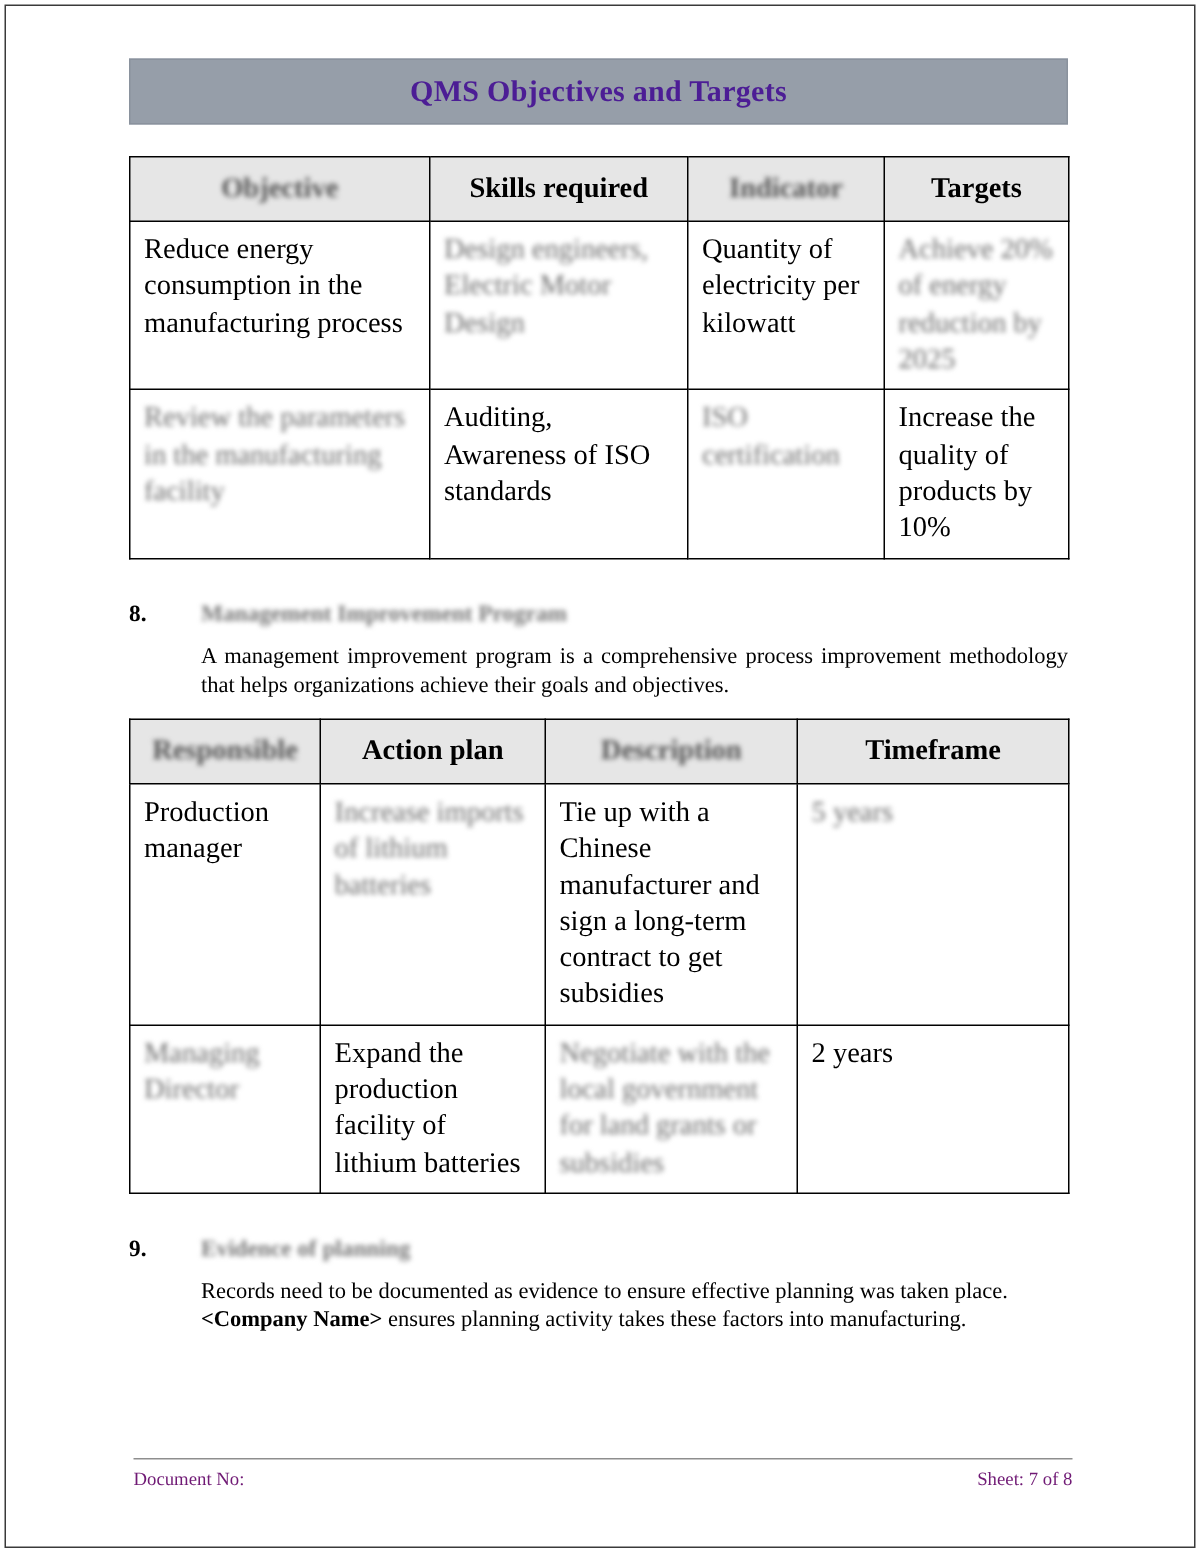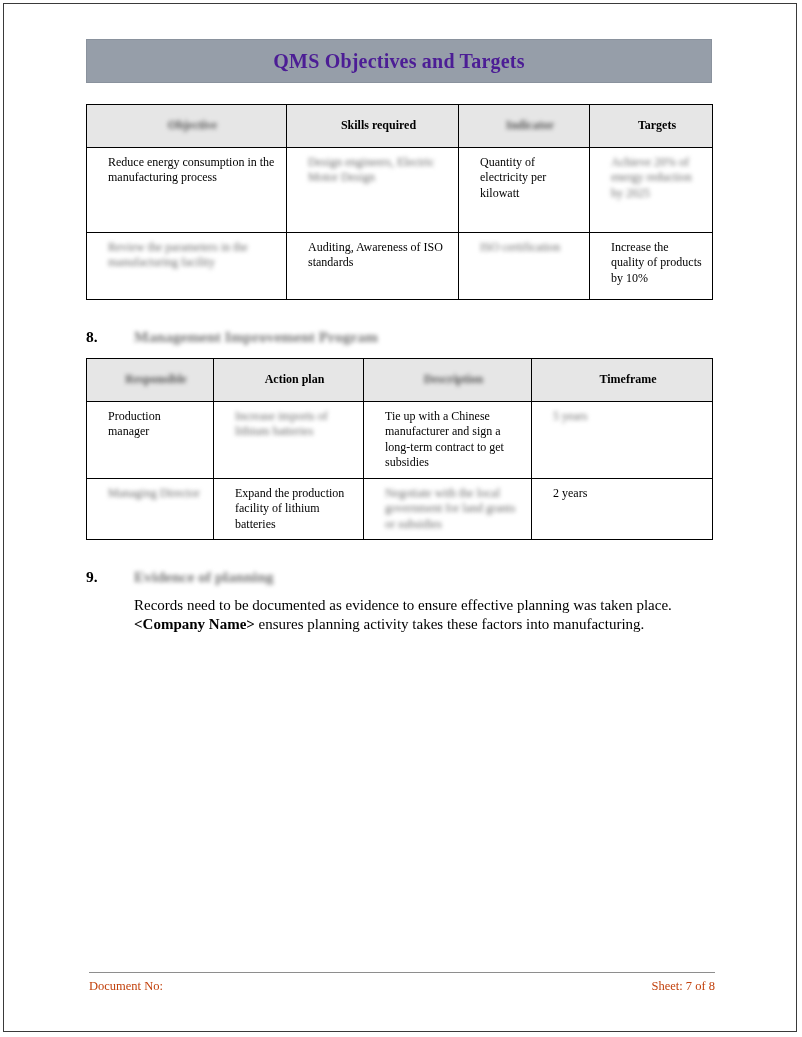--- a/index.html
+++ b/index.html
@@ -53,22 +53,22 @@
   
   table.doc-table {
     border-collapse: collapse;
     width: 626px;
     table-layout: fixed;
   }
   table.doc-table th,
   table.doc-table td {
     border: 1px solid #000000;
     vertical-align: top;
-    padding: 7px 9px 7px 21px;
-    font-size: 12px;
+    padding: 7px 9px 7px 9px;
+    font-size: 19px;
     line-height: 1.28;
   }
   table.doc-table th {
     background: #e6e6e6;
     text-align: center;
     font-weight: bold;
     vertical-align: middle;
     height: 26px;
     padding-top: 8px;
     padding-bottom: 8px;
@@ -145,21 +145,21 @@
   .tbl-gap-top { margin-top: 12px; }
 
   
   .footer {
     position: absolute;
     left: 85px;
     top: 968px;
     width: 626px;
     border-top: 1px solid #8e8e8e;
     padding-top: 5px;
-    color: #c2410c;
+    color: #701a75;
     font-size: 12.5px;
     line-height: 1.42;
   }
   .footer-row {
     display: flex;
     justify-content: space-between;
   }
   .footer-left { text-align: left; }
   .footer-right { text-align: left; }
 </style>
@@ -202,20 +202,21 @@
           <td><span>Increase the quality of products by 10%</span></td>
         </tr>
       </tbody>
     </table>
 
     <div class="section">
       <div class="section-head">
         <span class="section-num">8.</span>
         <span class="section-title blurred-heading">Management Improvement Program</span>
       </div>
+      <div class="section-body">A management improvement program is a comprehensive process improvement methodology that helps organizations achieve their goals and objectives.</div>
     </div>
 
     <table class="doc-table t2 tbl-gap-top">
       <colgroup>
           <col class="c1">
           <col class="c2">
           <col class="c3">
           <col class="c4">
         </colgroup>
       <thead>

